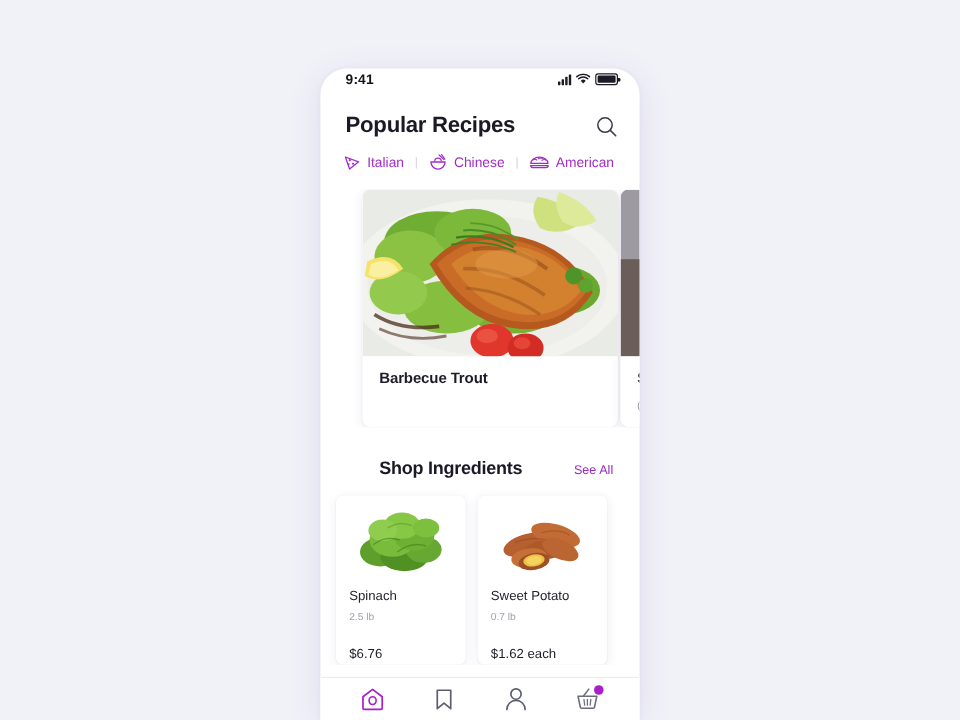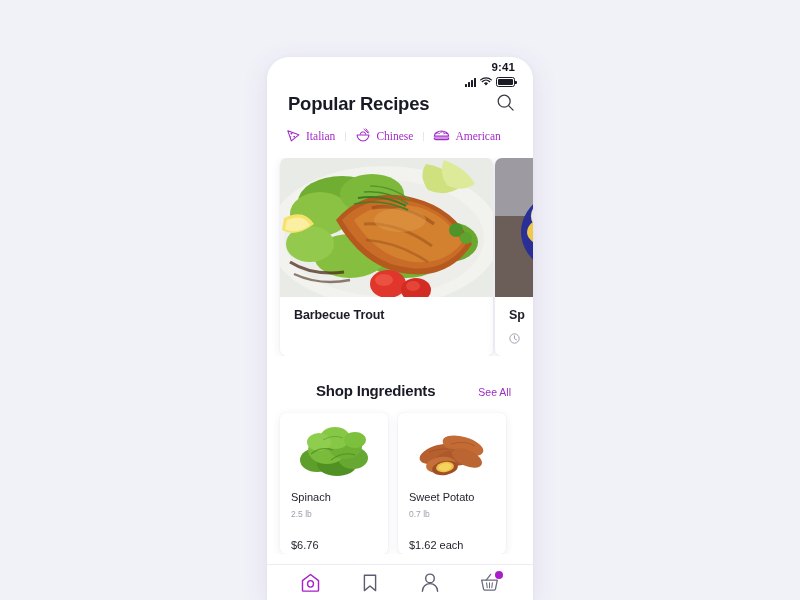--- a/index.html
+++ b/index.html
@@ -27,24 +27,23 @@
     border-radius: 22px 22px 0 0;
     overflow: hidden;
     box-shadow: 0 6px 28px rgba(90, 70, 140, 0.10),
                 0 1px 4px rgba(90, 70, 140, 0.06);
   }
 
   
   #statusbar {
     height: 30px;
     display: flex;
-    align-items: flex-end;
+    align-items: flex-start;
     justify-content: space-between;
     padding: 4px 18px 0 21px;
-    flex-direction: column;
   }
   #clock {
     font-size: 11.5px;
     font-weight: bold;
     color: #14141e;
     letter-spacing: 0.1px;
   }
   #status-icons {
     display: flex;
     align-items: center;
@@ -75,39 +74,38 @@
   .battery span {
     display: block;
     height: 100%;
     background: #1b1b26;
     border-radius: 1px;
   }
 
   
   #title-row {
     display: flex;
-    align-items: flex-start;
+    align-items: flex-end;
     justify-content: space-between;
     padding: 6px 18px 0 21px;
   }
   #page-title {
     font-size: 18.5px;
     font-weight: bold;
     color: #1a1a26;
     letter-spacing: -0.25px;
   }
 
   
   #categories {
     display: flex;
     align-items: center;
     padding: 13px 0 0 19px;
     gap: 0;
     white-space: nowrap;
-    font-family: Liberation Serif, serif;
   }
   .cat {
     display: flex;
     align-items: center;
     gap: 5px;
     color: #a22bc6;
     font-size: 11.5px;
   }
   .cat-sep {
     color: #d8cbe4;
@@ -116,20 +114,21 @@
     user-select: none;
   }
 
   
   #carousel {
     margin-top: 15px;
     padding-left: 13px;
     display: flex;
     gap: 2px;
     overflow: hidden;
+    margin-left: 22px;
   }
   .recipe-card {
     flex: 0 0 auto;
     width: 213px;
     background: #fff;
     border-radius: 7px;
     overflow: hidden;
     box-shadow: 0 2px 9px rgba(80, 60, 120, 0.10),
                 0 0 0 0.6px rgba(120,100,160,0.05);
   }

